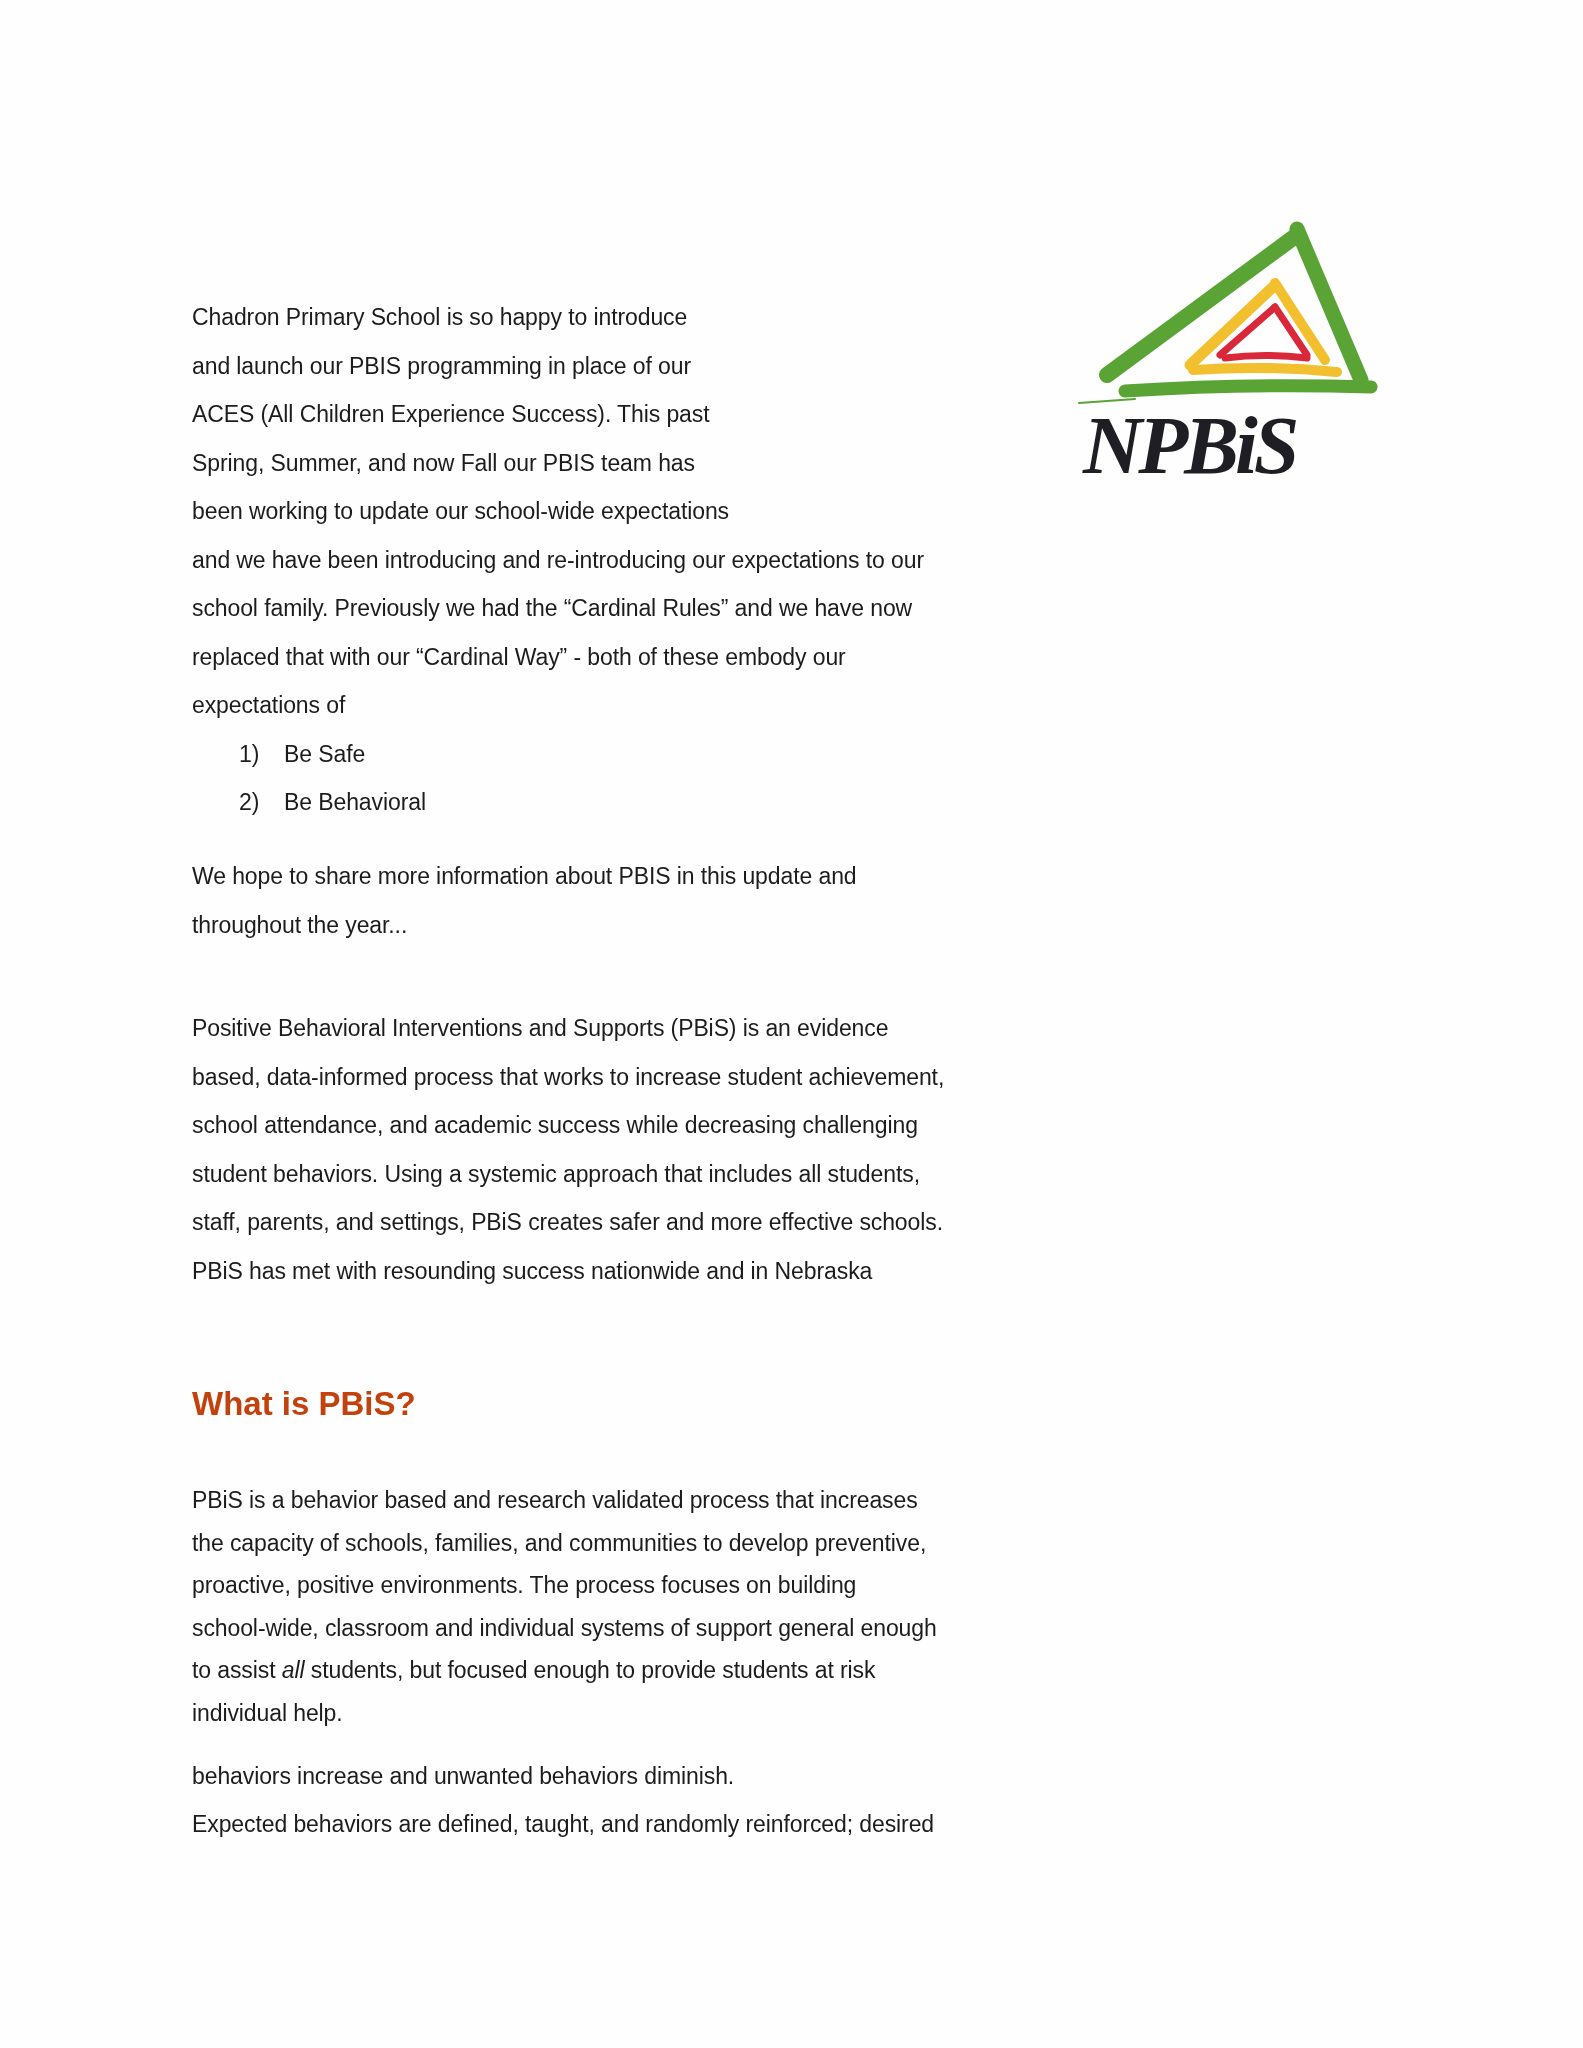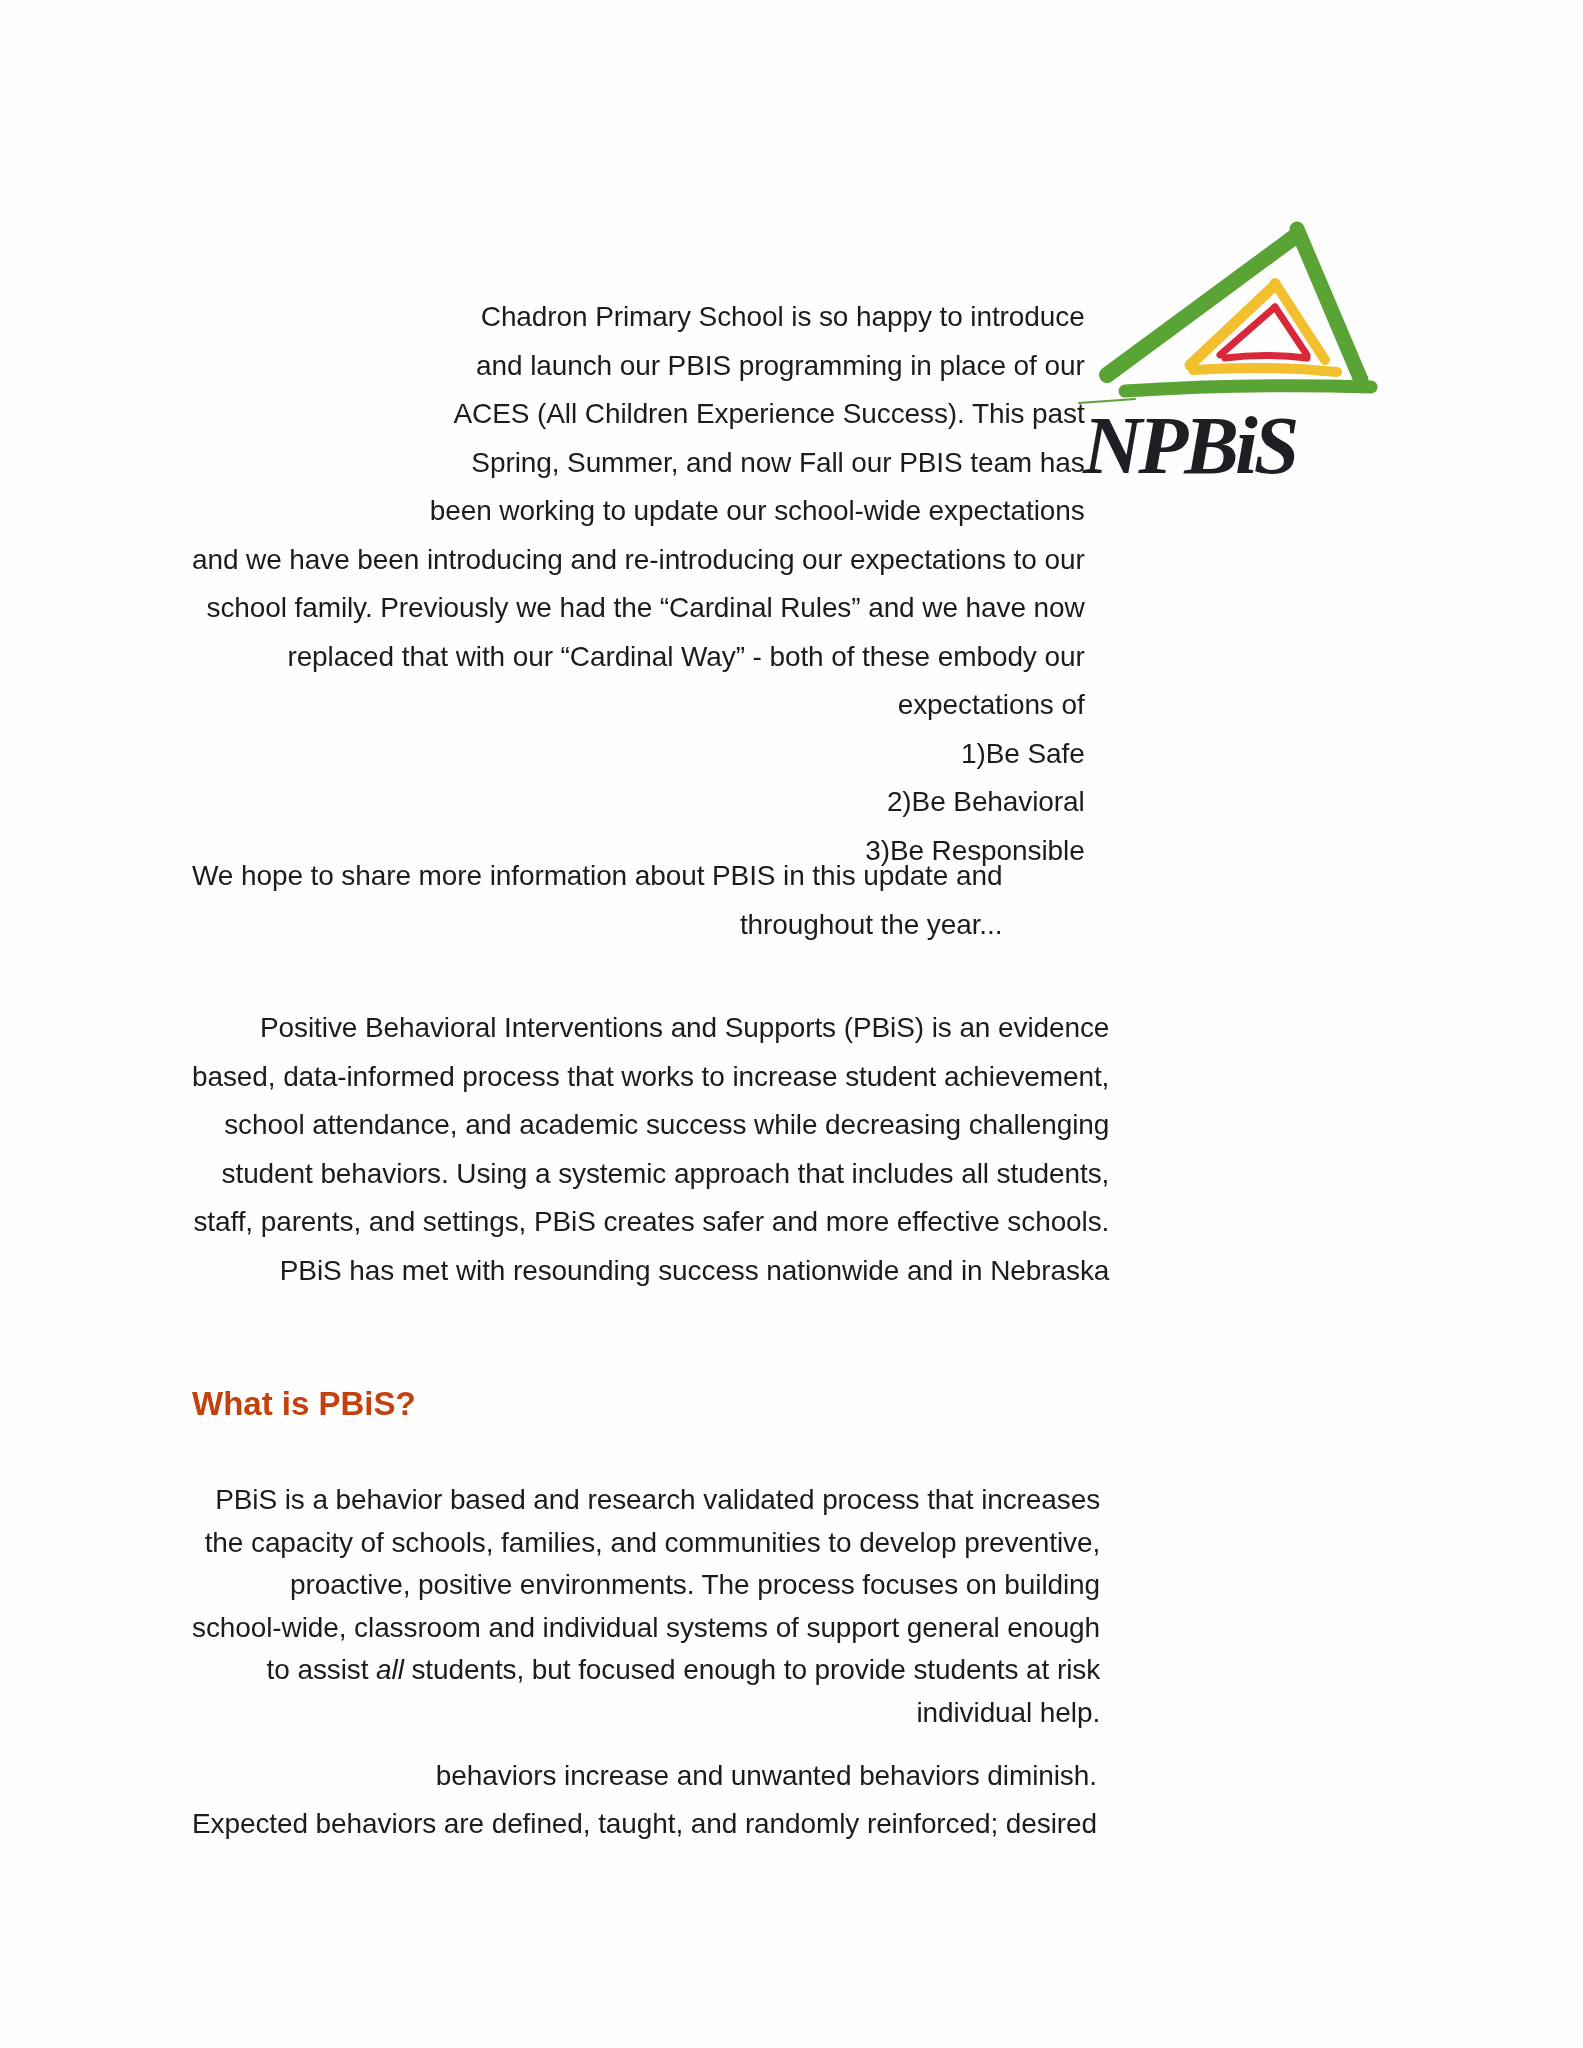--- a/index.html
+++ b/index.html
@@ -25,25 +25,24 @@
       position: absolute;
       left: 1075px;
       top: 215px;
       width: 340px;
       height: 270px;
     }
     .logo svg { display: block; }
     .text-block {
       position: absolute;
       left: 192px;
-      font-size: 28px;
+      font-size: 23px;
       line-height: 48.5px;
       color: #1c1c1c;
       letter-spacing: -0.1px;
-      text-align: right;
     }
     .line { white-space: nowrap; display: block; }
     #intro { top: 293px; }
     .list-item {
       display: block;
       white-space: nowrap;
       padding-left: 47px;
     }
     .list-item .num { display: inline-block; width: 45px; }
     #closing { top: 852px; }
@@ -102,23 +101,20 @@
     <span class="line">school family.  Previously we had the “Cardinal Rules” and we have now</span>
     <span class="line">replaced that with our “Cardinal Way” - both of these embody our</span>
     <span class="line">expectations of</span>
     <div>
       <span class="list-item">
         <span class="num">1)</span><span>Be Safe</span>
       </span>
       <span class="list-item">
         <span class="num">2)</span><span>Be Behavioral</span>
       </span>
-      <span class="list-item">
-        <span class="num">3)</span><span>Be Responsible</span>
-      </span>
     </div>
   </div>
 
   <div class="text-block" id="closing">
     <span class="line">We hope to share more information about PBIS in this update and</span>
     <span class="line">throughout the year...</span>
   </div>
 
   <div class="text-block" id="definition">
     <span class="line"><span class="bold">Positive Behavioral Interventions and Supports (PBiS)</span><span> is an evidence</span></span>

